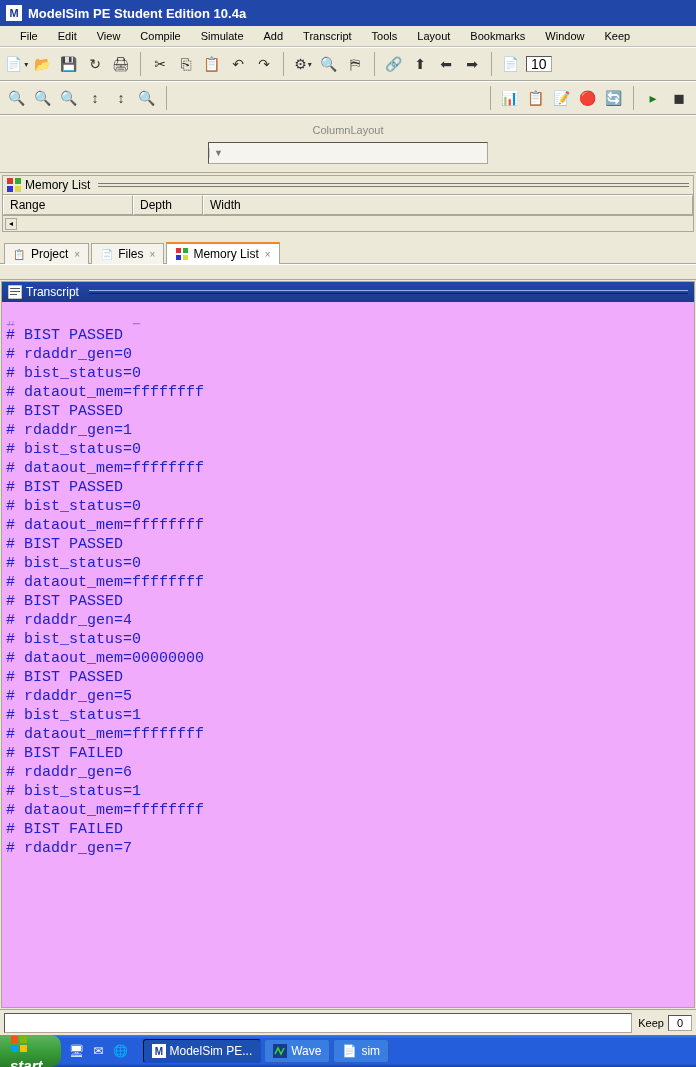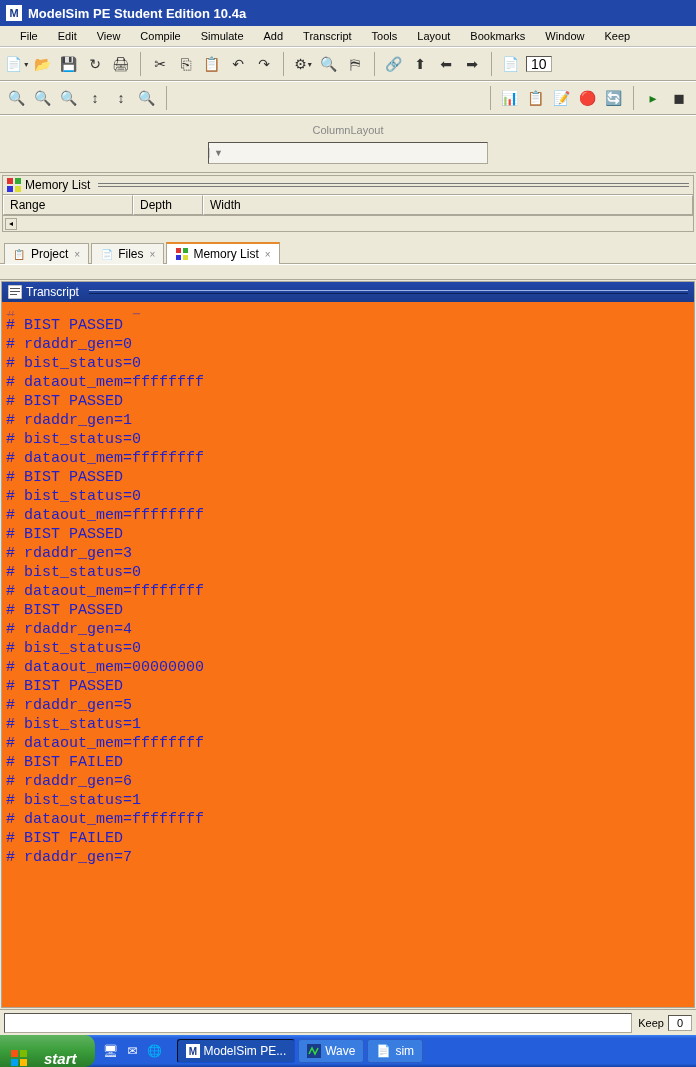--- a/index.html
+++ b/index.html
@@ -221,23 +221,23 @@
   }
   .transcript-title .line {
     flex: 1;
     border-top: 1px solid #9bb5e8;
     border-bottom: 1px solid #0d225a;
     height: 4px;
     margin-left: 6px;
   }
   .transcript-body {
     flex: 1;
-    background: #f97316;
+    background: #f0abfc;
     overflow: hidden;
-    padding: 6px 4px;
+    padding: 16px 4px;
   }
   .transcript-line {
     font-family: "Courier New", monospace;
     font-size: 15px;
     color: #2020cc;
     white-space: pre;
     line-height: 19px;
   }
   
   .cmd-row {
@@ -276,23 +276,24 @@
     align-items: stretch;
   }
   .start-btn {
     background: linear-gradient(to bottom, #5fb35f 0%, #3a9d3a 50%, #2a7d2a 100%);
     color: #fff;
     font-weight: bold;
     font-style: italic;
     font-size: 15px;
     padding: 0 18px 0 10px;
     display: flex;
-    align-items: flex-end;
+    align-items: flex-start;
     border-radius: 0 10px 10px 0;
-    gap: 16px;
+    gap: 4px;
+    flex-direction: column;
   }
   .task-items {
     display: flex;
     align-items: center;
     gap: 3px;
     padding: 3px 6px;
   }
   .task-item {
     background: #3a7de0;
     border: 1px solid #2a5dbf;
@@ -473,21 +474,20 @@
       <div class="transcript-line"># bist_status=0</div>
       <div class="transcript-line"># dataout_mem=ffffffff</div>
       <div class="transcript-line"># BIST PASSED</div>
       <div class="transcript-line"># rdaddr_gen=1</div>
       <div class="transcript-line"># bist_status=0</div>
       <div class="transcript-line"># dataout_mem=ffffffff</div>
       <div class="transcript-line"># BIST PASSED</div>
       <div class="transcript-line"># bist_status=0</div>
       <div class="transcript-line"># dataout_mem=ffffffff</div>
       <div class="transcript-line"># BIST PASSED</div>
-      <div class="transcript-line"># rdaddr_gen=3</div>
       <div class="transcript-line"># bist_status=0</div>
       <div class="transcript-line"># dataout_mem=ffffffff</div>
       <div class="transcript-line"># BIST PASSED</div>
       <div class="transcript-line"># rdaddr_gen=4</div>
       <div class="transcript-line"># bist_status=0</div>
       <div class="transcript-line"># dataout_mem=00000000</div>
       <div class="transcript-line"># BIST PASSED</div>
       <div class="transcript-line"># rdaddr_gen=5</div>
       <div class="transcript-line"># bist_status=1</div>
       <div class="transcript-line"># dataout_mem=ffffffff</div>

